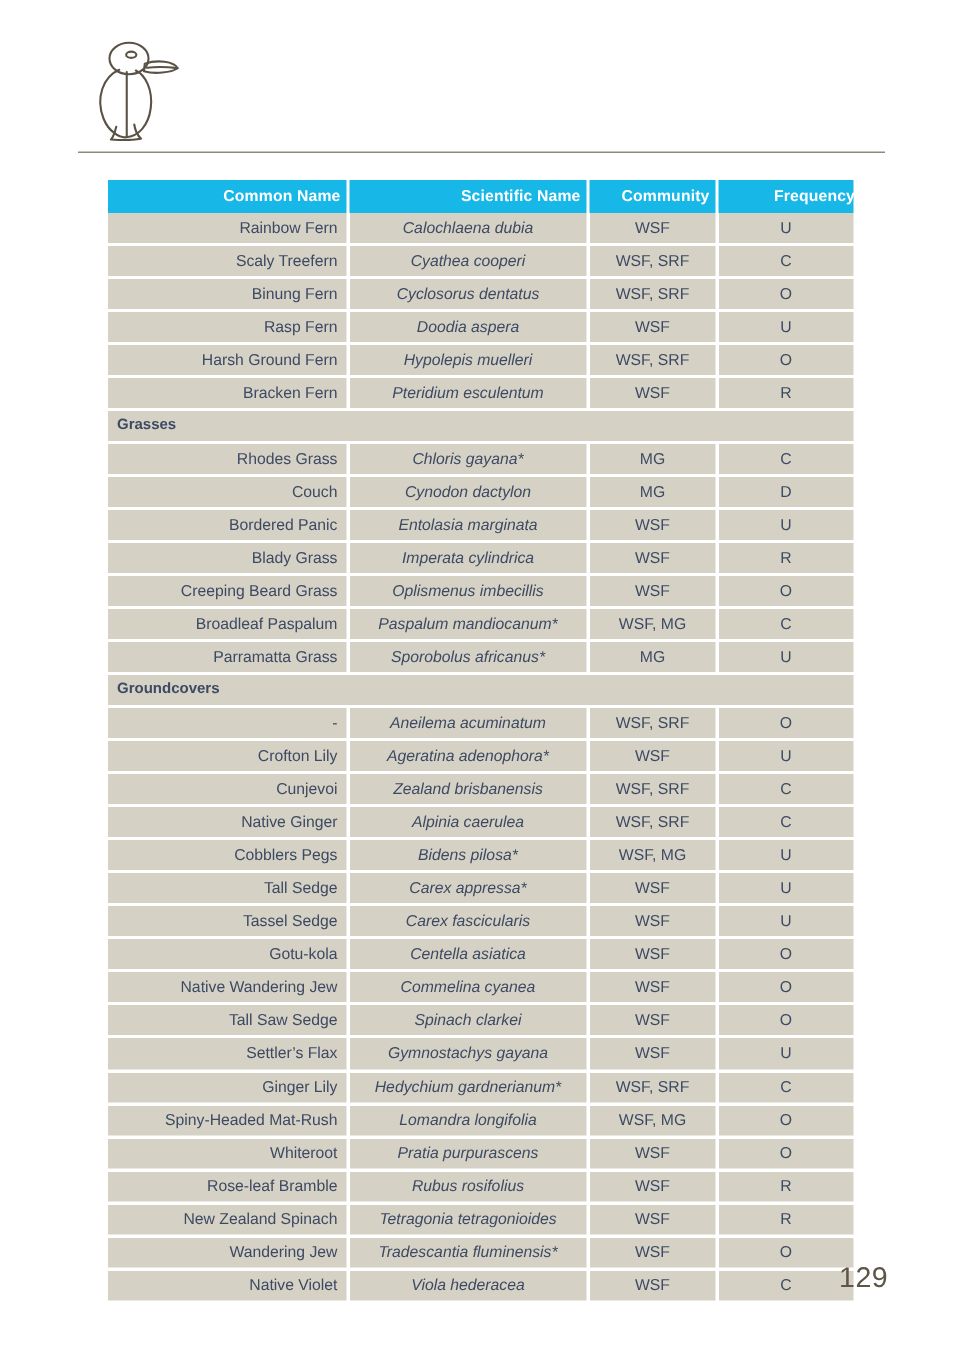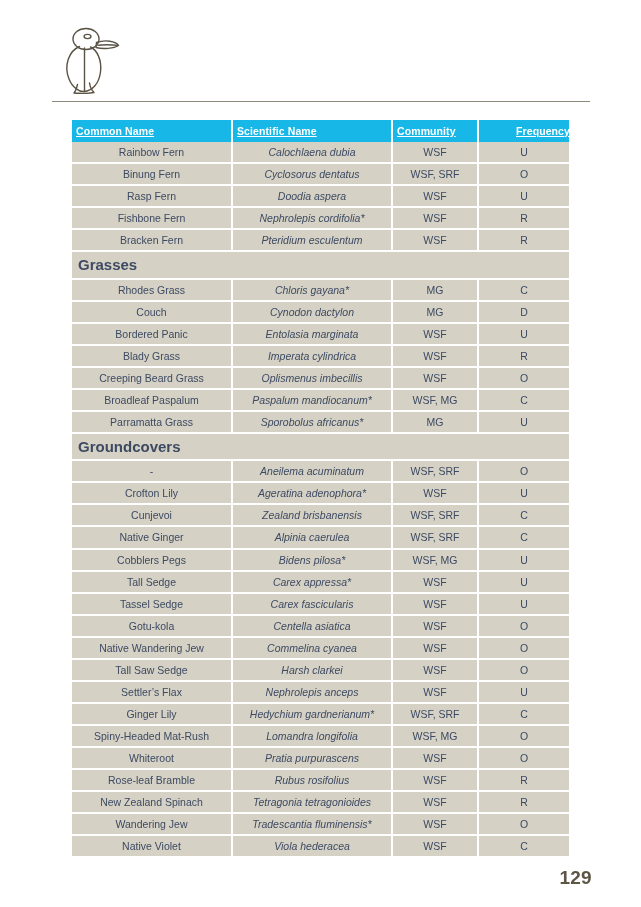--- a/index.html
+++ b/index.html
@@ -48,67 +48,66 @@
   #species-table col.c-common { width: 160px; }
   #species-table col.c-sci    { width: 160px; }
   #species-table col.c-comm   { width: 86px; }
   #species-table col.c-freq   { width: 91px; }
 
   #species-table th {
     background: #17b7e8;
     color: #ffffff;
     font-weight: bold;
     font-size: 10.5px;
-    text-align: left;
+    text-align: right;
     padding: 5px 4px 5px 4px;
     border-right: 2px solid #ffffff;
     letter-spacing: 0.1px;
-    text-decoration: underline;
   }
   #species-table th:last-child { border-right: none; padding-left: 37px; }
 
   #species-table td {
     background: #d5d1c4;
     color: #3d4a63;
     padding: 4px 6px 4px 6px;
     border-right: 2px solid #ffffff;
     border-bottom: 2px solid #ffffff;
     vertical-align: middle;
     line-height: 1.15;
     white-space: nowrap;
     overflow: hidden;
   }
   #species-table td:last-child { border-right: none; }
 
-  td.col-common   { text-align: center; }
+  td.col-common   { text-align: right; }
   td.col-sci      { text-align: center; font-style: italic; }
   td.col-comm     { text-align: center; }
   td.col-freq     { text-align: center; }
 
   tr.section-row td {
     background: #6d6344;
     color: #ffffff;
     font-weight: bold;
-    font-size: 15px;
+    font-size: 10px;
     text-align: left;
     padding: 4px 6px 4px 6px;
     border-right: none;
     border-bottom: 2px solid #ffffff;
     font-style: normal;
     white-space: nowrap;
     margin-top: 40px;
   }
 
   
   #page-number {
     position: absolute;
     right: 49px;
-    bottom: 18px;
+    bottom: 43px;
     font-size: 19px;
-    font-weight: bold;
+    font-weight: normal;
     color: #5d5646;
     letter-spacing: 0.3px;
   }
 </style>
 </head>
 <body>
 
 <div id="logo-block">
   <svg width="70" height="72" viewBox="0 0 70 72">
     <g fill="none" stroke="#5a5345" stroke-width="1.4" stroke-linejoin="round" stroke-linecap="round">
@@ -150,36 +149,42 @@
     </tr>
   </thead>
   <tbody id="table-body">
       <tr>
         <td class="col-common">Rainbow Fern</td>
         <td class="col-sci">Calochlaena dubia</td>
         <td class="col-comm">WSF</td>
         <td class="col-freq">U</td>
       </tr>
       <tr>
+        <td class="col-common">Scaly Treefern</td>
+        <td class="col-sci">Cyathea cooperi</td>
+        <td class="col-comm">WSF, SRF</td>
+        <td class="col-freq">C</td>
+      </tr>
+      <tr>
         <td class="col-common">Binung Fern</td>
         <td class="col-sci">Cyclosorus dentatus</td>
         <td class="col-comm">WSF, SRF</td>
         <td class="col-freq">O</td>
       </tr>
       <tr>
         <td class="col-common">Rasp Fern</td>
         <td class="col-sci">Doodia aspera</td>
         <td class="col-comm">WSF</td>
         <td class="col-freq">U</td>
       </tr>
       <tr>
-        <td class="col-common">Fishbone Fern</td>
-        <td class="col-sci">Nephrolepis cordifolia*</td>
-        <td class="col-comm">WSF</td>
-        <td class="col-freq">R</td>
+        <td class="col-common">Harsh Ground Fern</td>
+        <td class="col-sci">Hypolepis muelleri</td>
+        <td class="col-comm">WSF, SRF</td>
+        <td class="col-freq">O</td>
       </tr>
       <tr>
         <td class="col-common">Bracken Fern</td>
         <td class="col-sci">Pteridium esculentum</td>
         <td class="col-comm">WSF</td>
         <td class="col-freq">R</td>
       </tr>
       <tr class="section-row">
         <td colspan="4">Grasses</td>
       </tr>
@@ -277,27 +282,27 @@
         <td class="col-freq">O</td>
       </tr>
       <tr>
         <td class="col-common">Native Wandering Jew</td>
         <td class="col-sci">Commelina cyanea</td>
         <td class="col-comm">WSF</td>
         <td class="col-freq">O</td>
       </tr>
       <tr>
         <td class="col-common">Tall Saw Sedge</td>
-        <td class="col-sci">Harsh clarkei</td>
+        <td class="col-sci">Spinach clarkei</td>
         <td class="col-comm">WSF</td>
         <td class="col-freq">O</td>
       </tr>
       <tr>
         <td class="col-common">Settler’s Flax</td>
-        <td class="col-sci">Nephrolepis anceps</td>
+        <td class="col-sci">Gymnostachys gayana</td>
         <td class="col-comm">WSF</td>
         <td class="col-freq">U</td>
       </tr>
       <tr>
         <td class="col-common">Ginger Lily</td>
         <td class="col-sci">Hedychium gardnerianum*</td>
         <td class="col-comm">WSF, SRF</td>
         <td class="col-freq">C</td>
       </tr>
       <tr>

